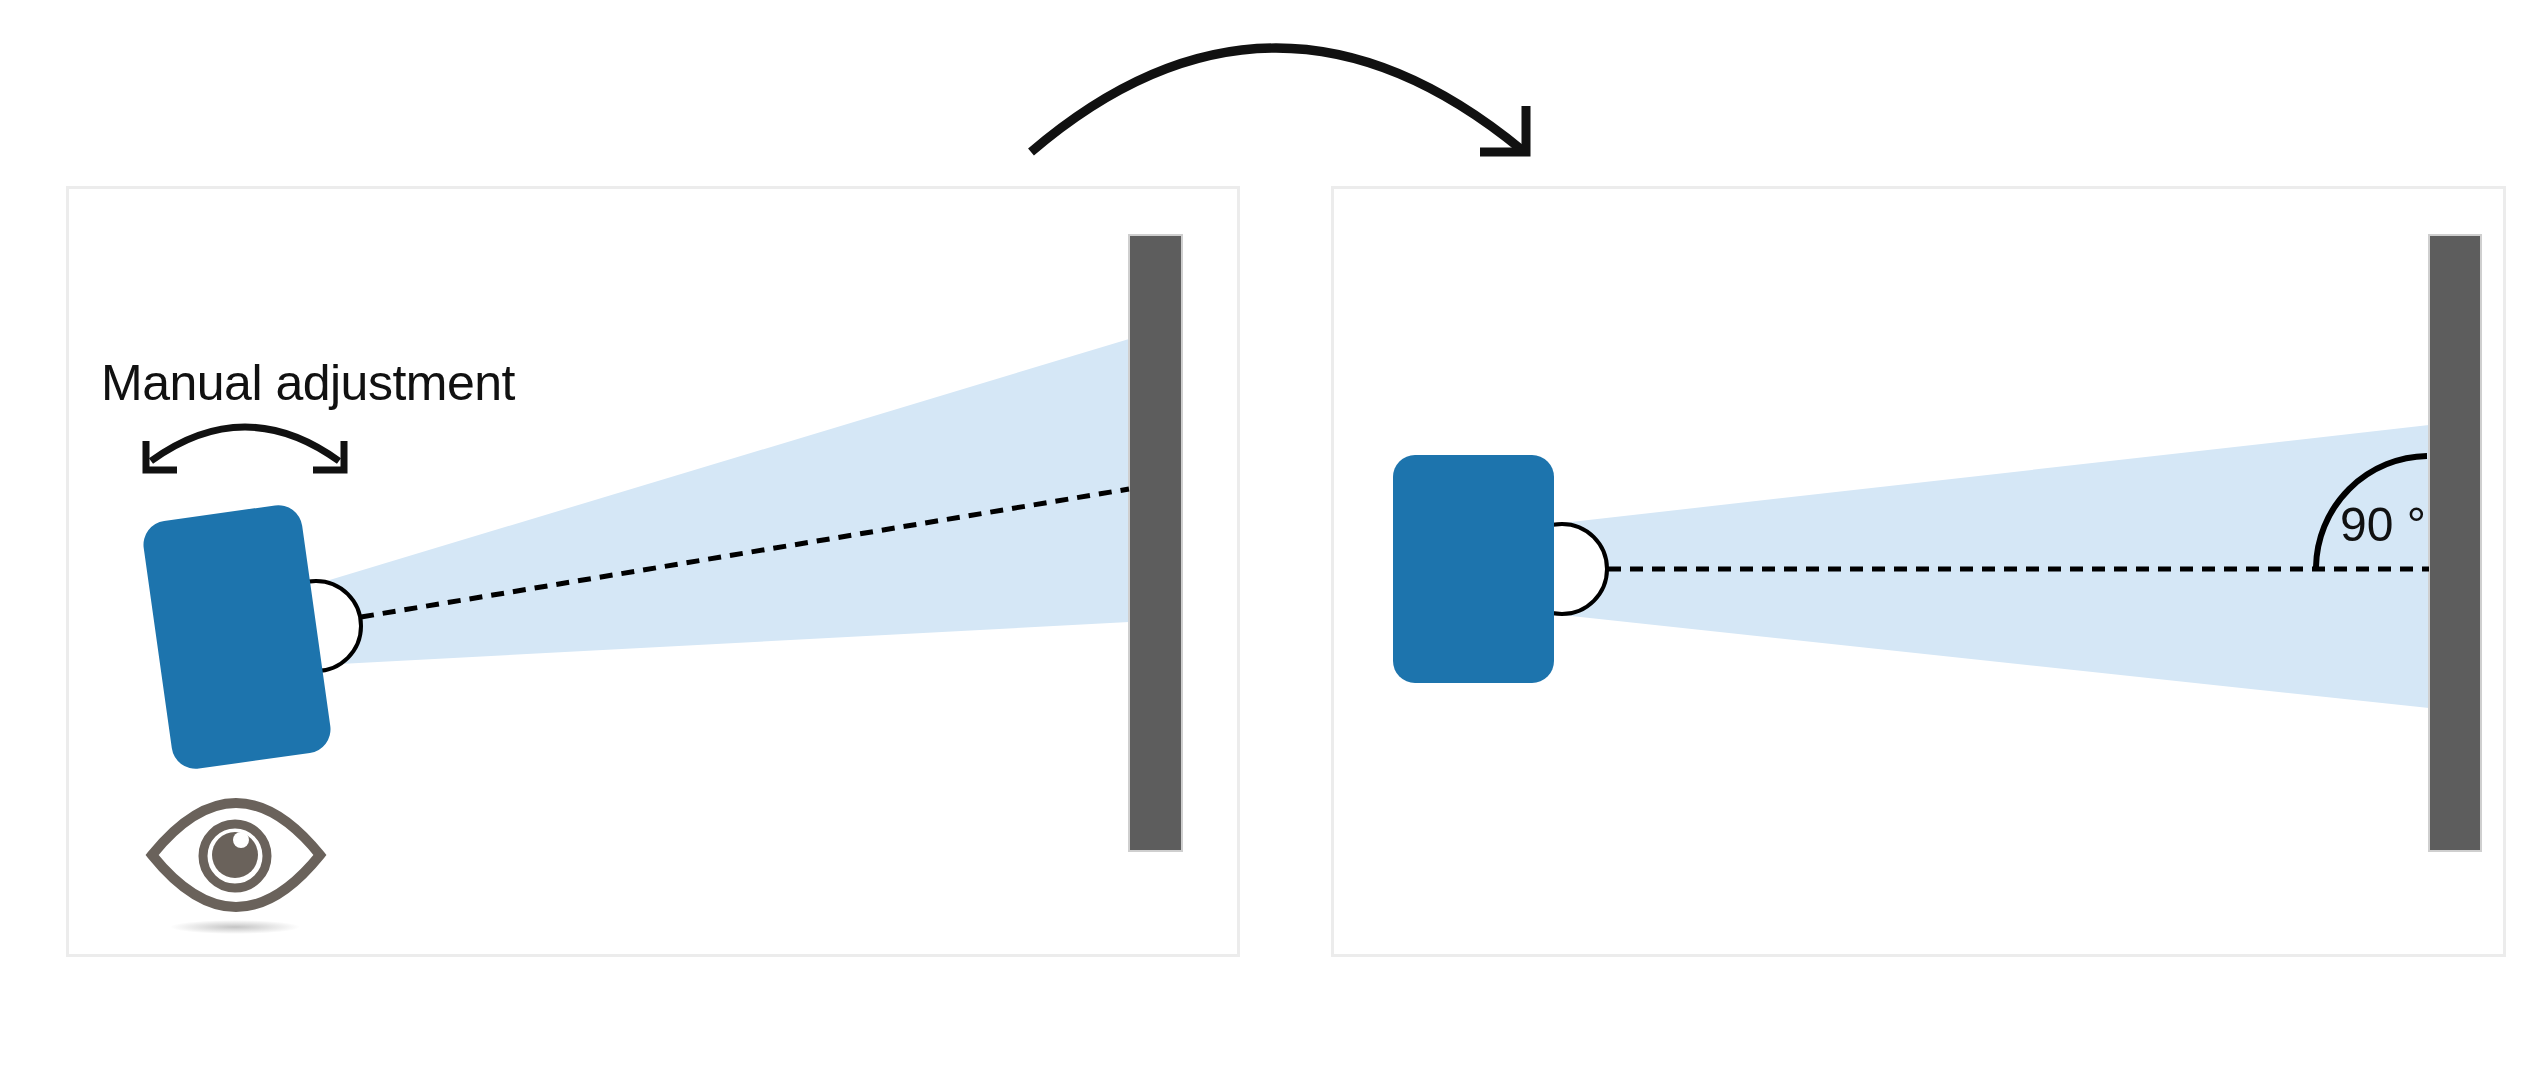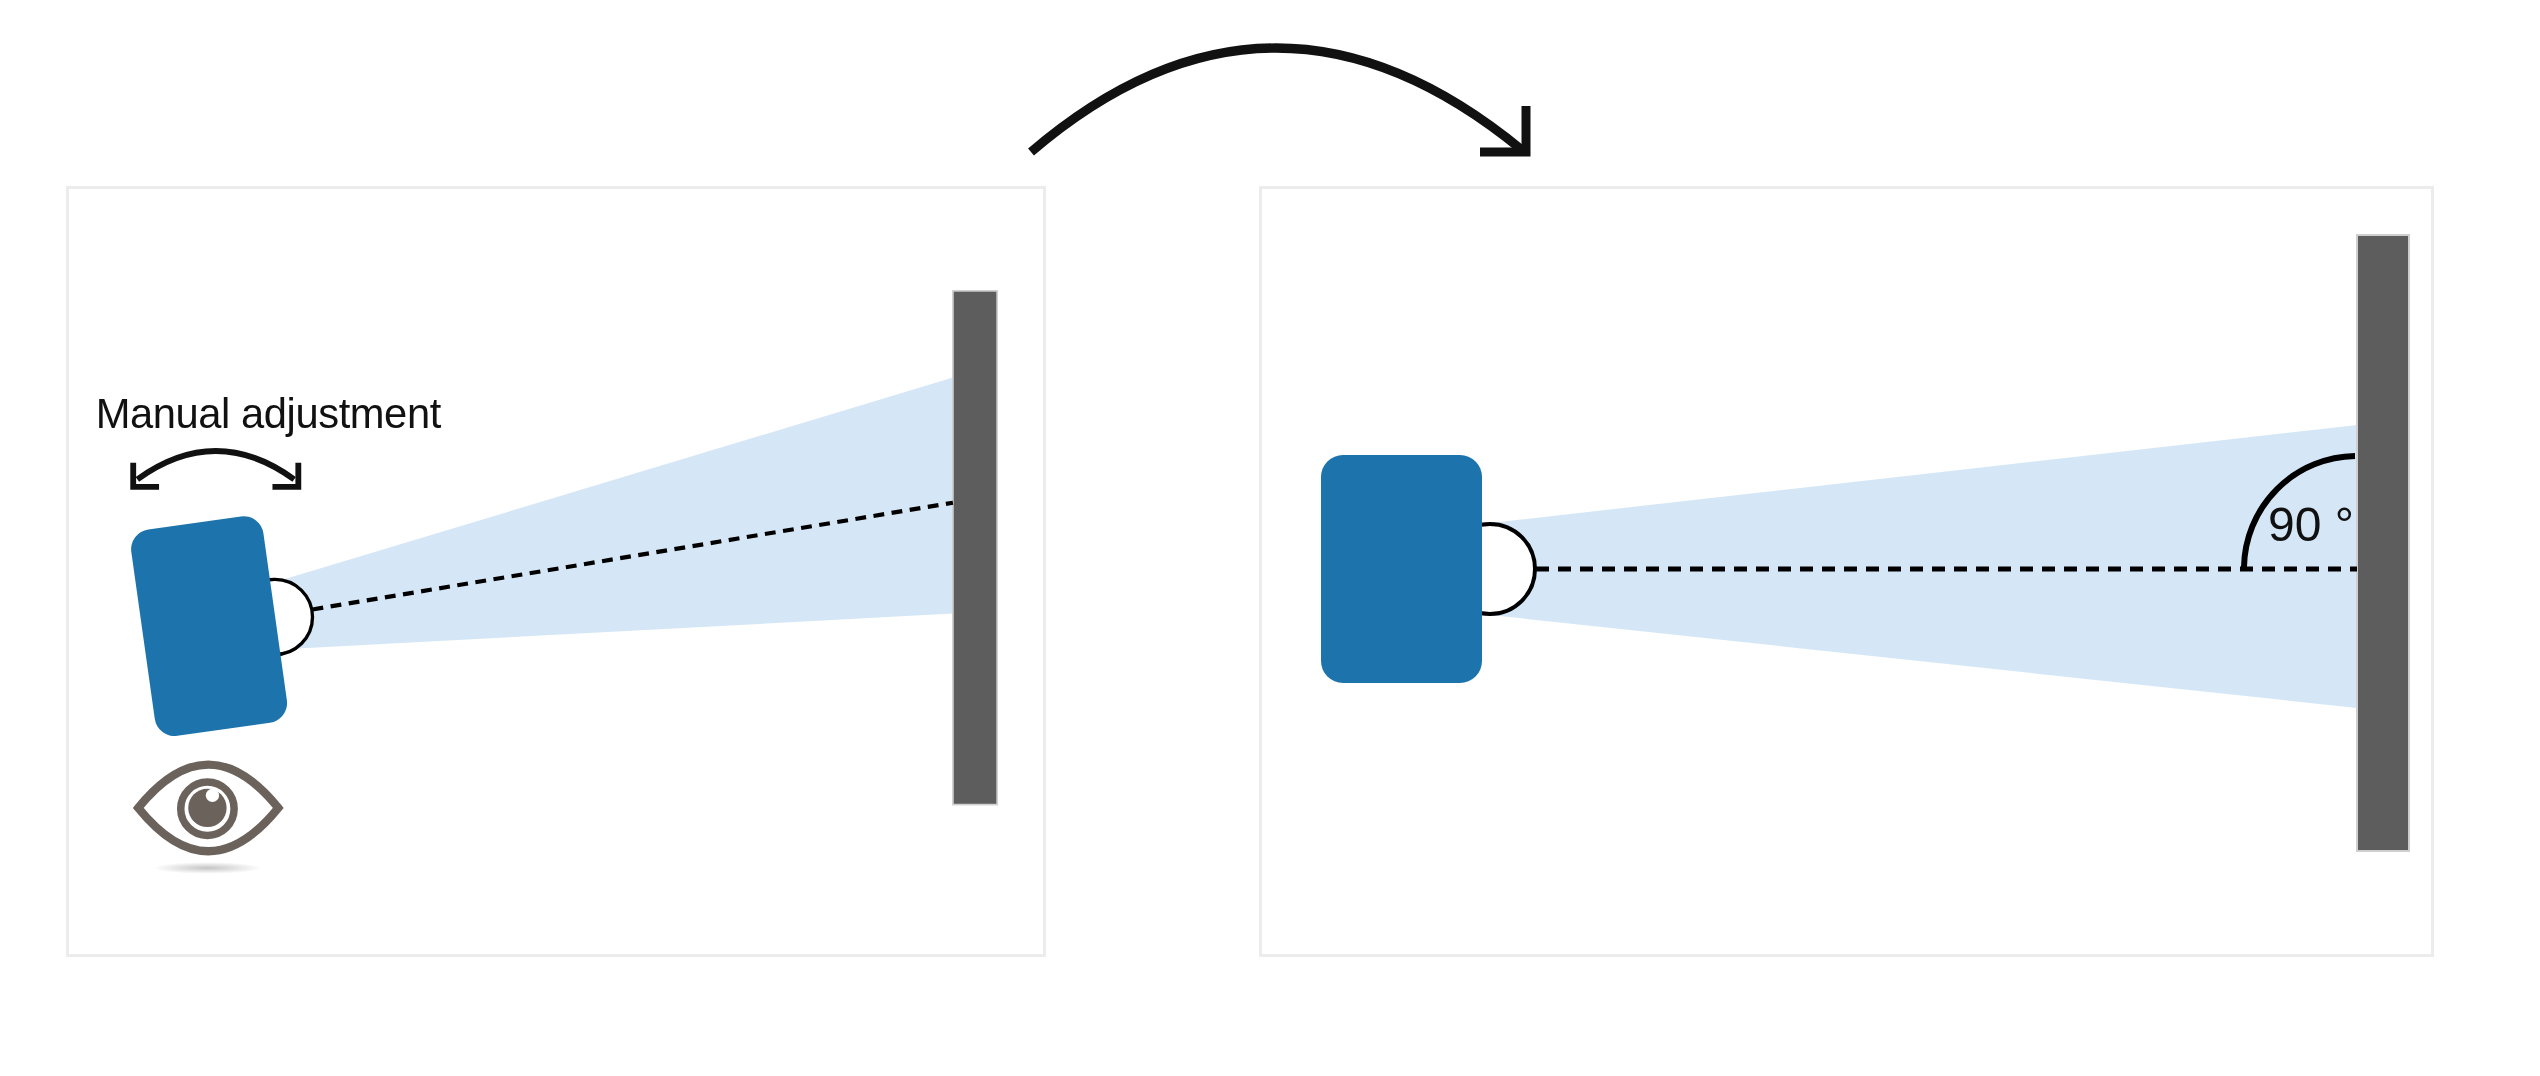--- a/index.html
+++ b/index.html
@@ -25,22 +25,22 @@
     display: block;
   }
   .panel {
     position: absolute;
     top: 186px;
     height: 771px;
     background: #ffffff;
     border: 3px solid #ececec;
     box-sizing: border-box;
   }
-  .panel-left  { left: 66px;   width: 980px; }
-  .panel-right { left: 1259px; width: 1175px; }
+  .panel-left  { left: 66px;   width: 1174px; }
+  .panel-right { left: 1331px; width: 1175px; }
   .panel svg {
     position: absolute;
     left: 0; top: 0;
     width: 100%; height: 100%;
     display: block;
   }
   .arrow-stroke { stroke: #111111; stroke-width: 9; fill: none; stroke-linecap: butt; stroke-linejoin: miter; }
   .small-arrow-stroke { stroke: #111111; stroke-width: 7; fill: none; stroke-linecap: butt; stroke-linejoin: miter; }
   .lens { fill: #ffffff; stroke: #000000; stroke-width: 4; }
   .dash-line { stroke: #000000; stroke-width: 5; stroke-dasharray: 13 9; fill: none; }

